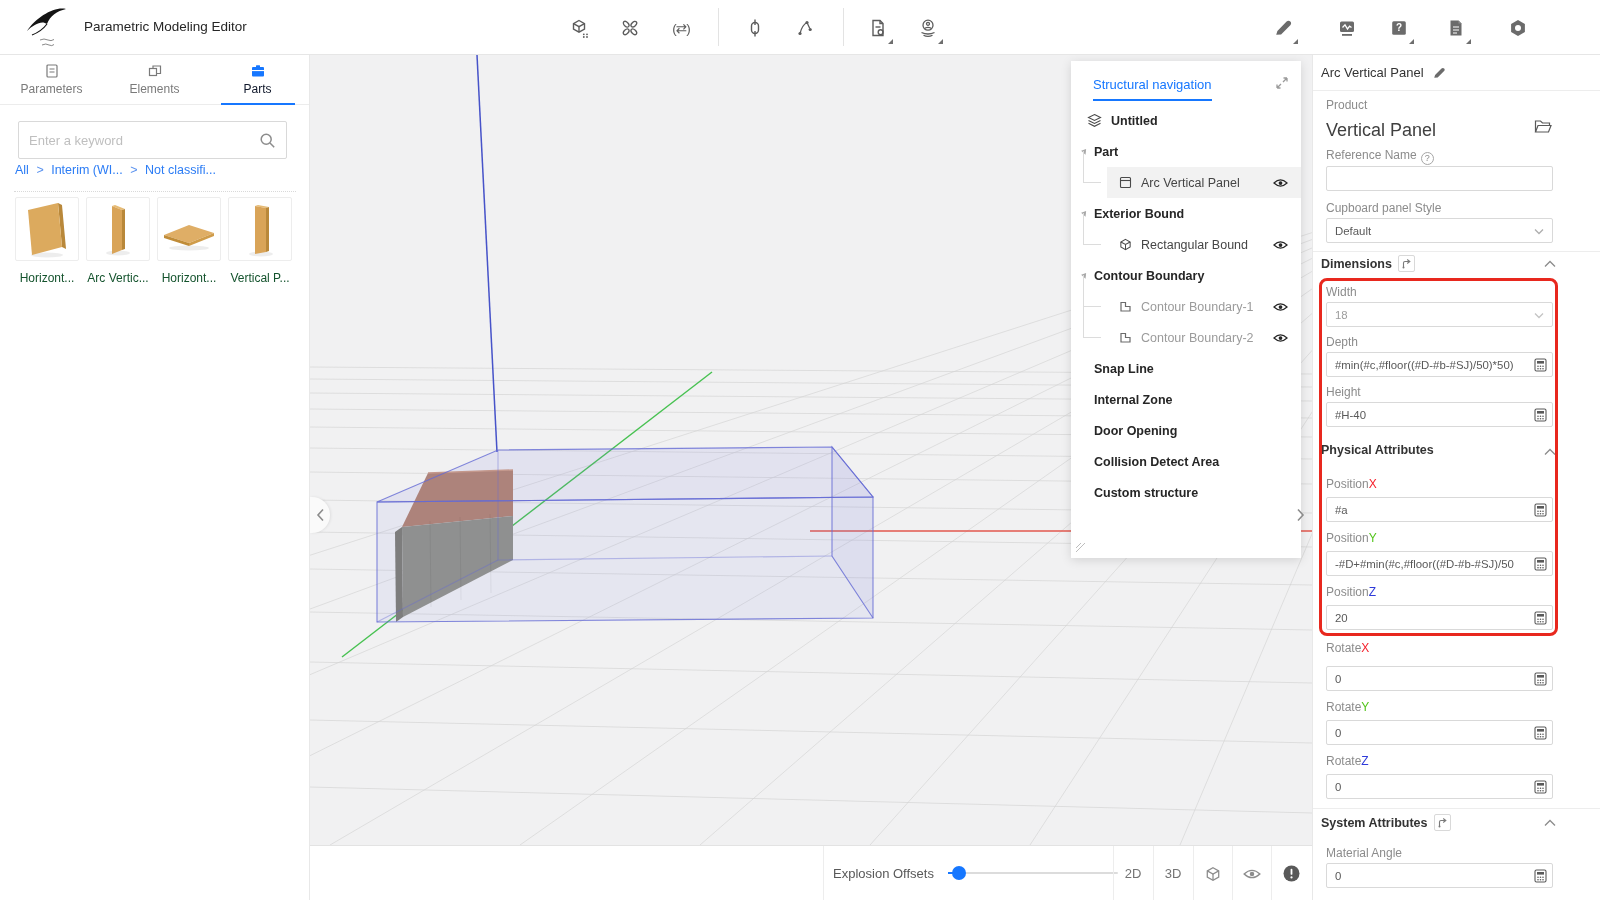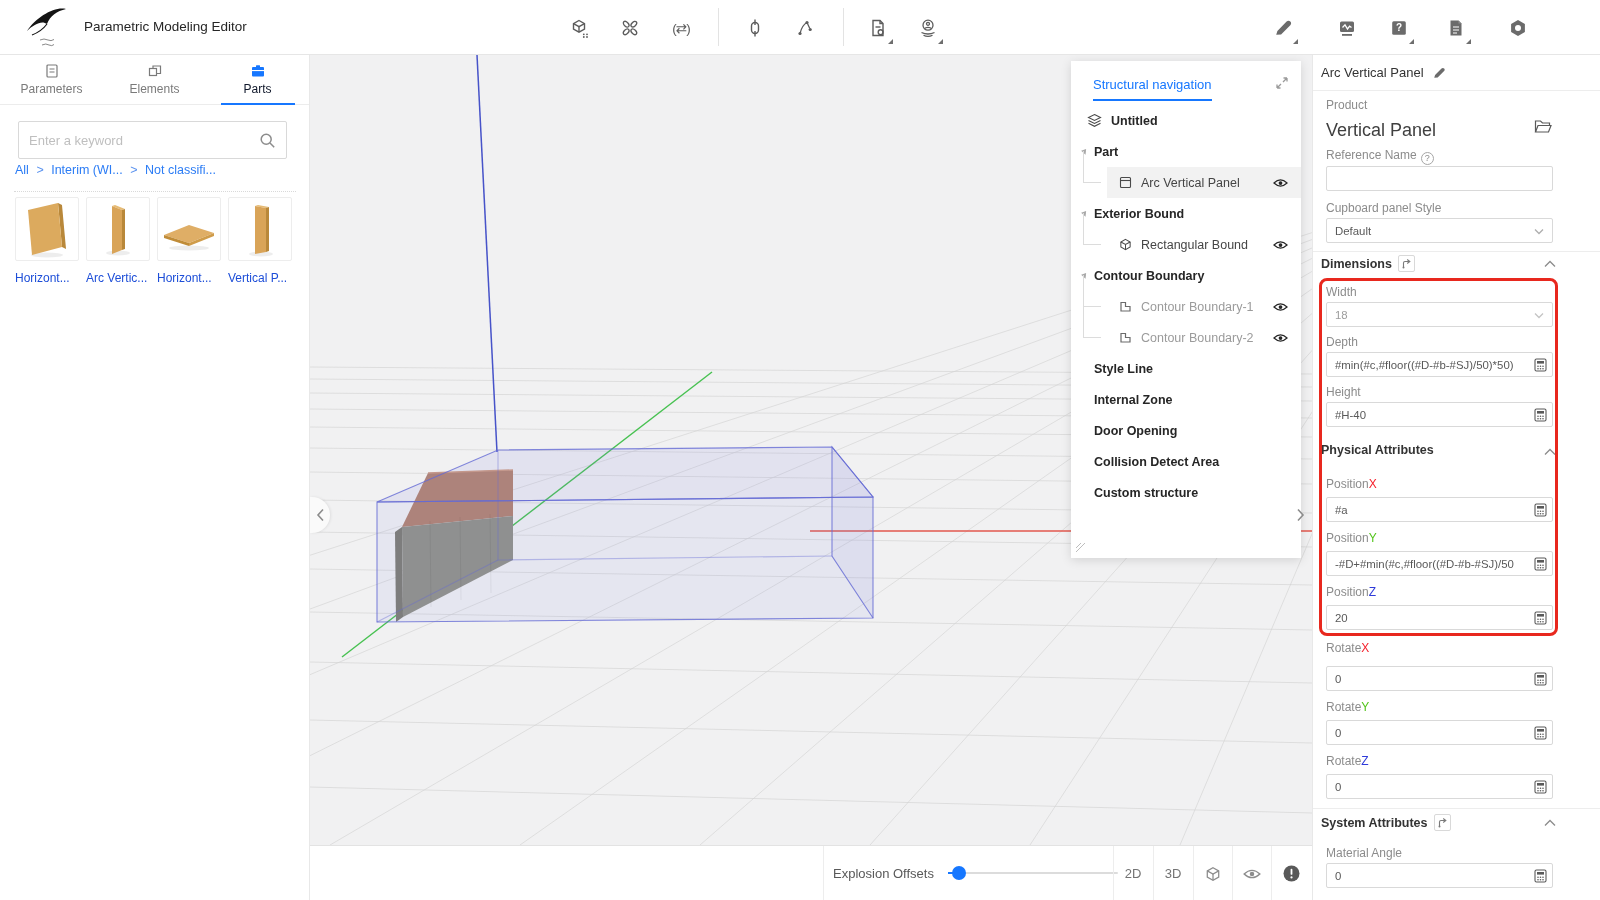--- a/index.html
+++ b/index.html
@@ -22,21 +22,21 @@
   #searchbox{position:absolute;left:18px;top:66px;width:269px;height:38px;border:1px solid #d9d9d9;border-radius:2px;display:flex;align-items:center;padding:0 10px}
   #searchbox input{flex:1;border:none;outline:none;font-size:13px;color:#595959;font-family:"Liberation Sans",sans-serif}
   #searchbox input::placeholder{color:#bfbfbf}
   #crumbs{position:absolute;left:15px;top:108px;font-size:12.5px;color:#2b7cf5;white-space:nowrap}
   #crumbs .sep{margin:0 4px;color:#5a92ef}
   #crumbs a{color:#2b7cf5;text-decoration:none;cursor:pointer}
   #dotline{position:absolute;left:14px;top:136px;width:282px;border-top:1px dotted #d9d9d9}
   #cards{position:absolute;left:15px;top:142px;display:flex;gap:7px}
   .card{width:64px;height:64px;border:1px solid #ededed;border-radius:2px;background:#fff;cursor:pointer}
   #cardlabels{position:absolute;left:15px;top:216px;display:flex;gap:7px}
-  #cardlabels span{width:64px;text-align:left;font-size:12px;color:#1d4ed8;white-space:nowrap;overflow:hidden}
+  #cardlabels span{width:64px;text-align:center;font-size:12px;color:#14532d;white-space:nowrap;overflow:hidden}
   
   #viewport{position:absolute;left:310px;top:55px;width:1002px;height:790px;background:#f1f1f2;overflow:hidden}
   .vp-arrow{position:absolute;width:20px;height:36px;display:flex;align-items:center;justify-content:center;cursor:pointer;z-index:26}
   #vp-arrow-left{left:310px;top:497px;background:#fafafa;border-radius:0 18px 18px 0;box-shadow:1px 0 3px rgba(0,0,0,.08)}
   #vp-arrow-right{left:1290px;top:497px}
   
   #bottombar{position:absolute;left:310px;top:845px;width:1002px;height:55px;background:#fff;border-top:1px solid #e3e3e3;z-index:25}
   .bb-div{position:absolute;top:0;width:1px;height:55px;background:#ededed}
   #expl-label{position:absolute;left:523px;top:20px;font-size:13px;color:#595959}
   #slider{position:absolute;left:638px;top:26px;width:170px;height:2px;background:#dcdcdc;border-radius:1px;cursor:pointer}
@@ -459,21 +459,21 @@
       </svg>
       <span>Contour Boundary-2</span>
       <span class="eye">
         <svg width="15" height="10" viewBox="0 0 16 10" fill="none" stroke="#262626" stroke-width="1.2">
           <path d="M1,5 Q8,-1.5 15,5 Q8,11.5 1,5 Z"></path>
             <circle cx="8" cy="5" r="2" fill="#262626" stroke="none"></circle>
         </svg>
       </span>
     </div>
     <div class="trow t-plain">
-        <span>Style Line</span>
+        <span>Snap Line</span>
       </div>
     <div class="trow t-plain">
         <span>Internal Zone</span>
       </div>
     <div class="trow t-plain">
         <span>Door Opening</span>
       </div>
     <div class="trow t-plain">
         <span>Collision Detect Area</span>
       </div>

